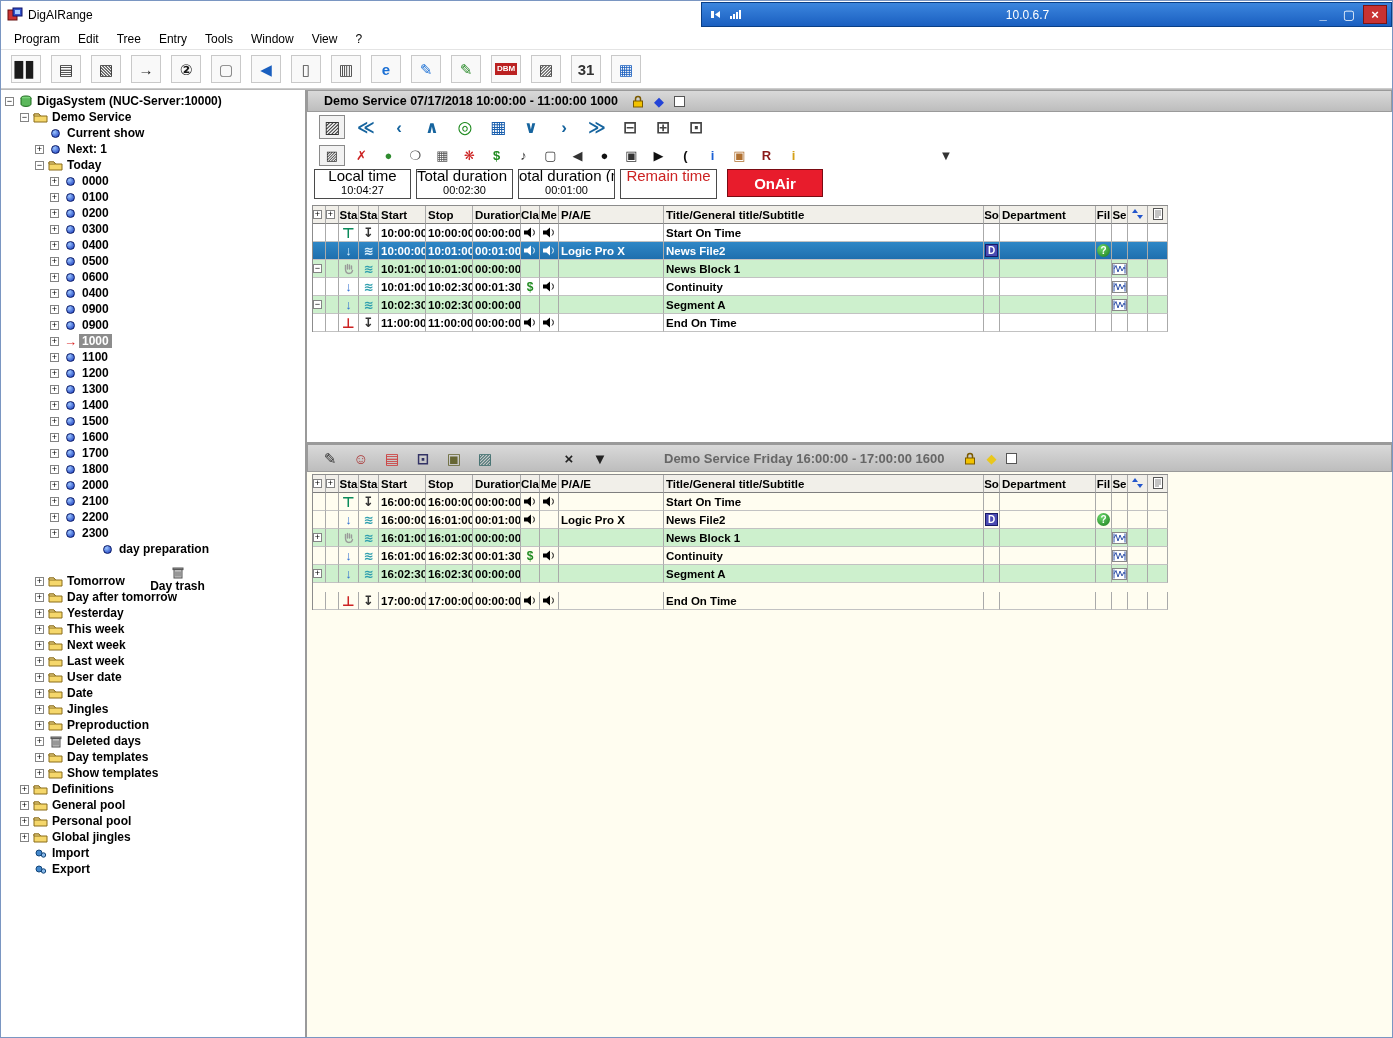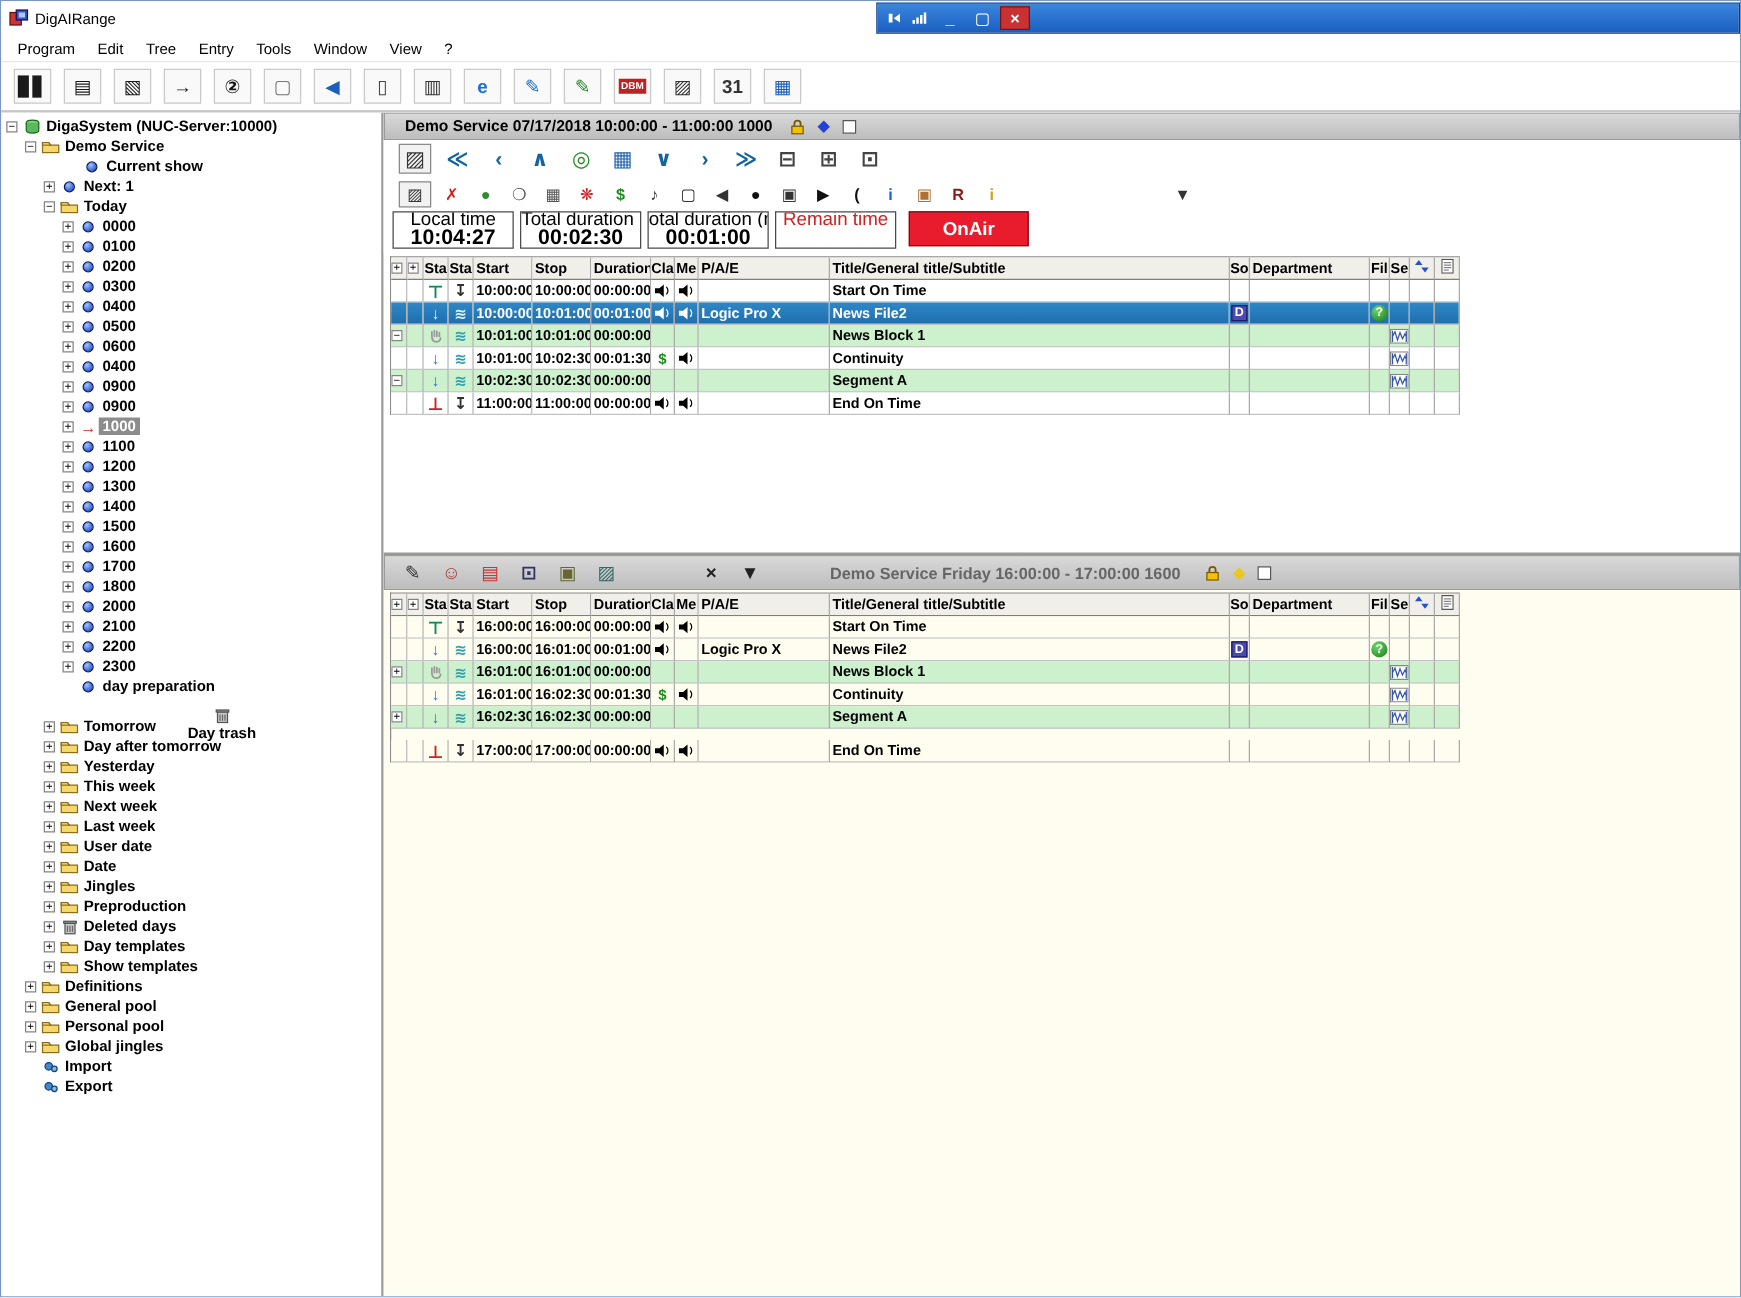--- a/index.html
+++ b/index.html
@@ -70,21 +70,21 @@
   .iconbar { height:27px; display:flex; align-items:center; gap:6px; padding-left:12px; background:#fff; }
   .tool-btn { min-width:21px; height:21px; display:flex; align-items:center; justify-content:center; font-size:13px; font-weight:bold; }
   .tool-btn .glyph{ line-height:1; }
   .tool-btn.right { margin-left:auto; margin-right:310px; }
 
   
   .timerbar { height:34px; display:flex; align-items:flex-start; padding-left:7px; background:#fff; }
   .timers { display:inline-flex; gap:5px; }
   .timer { width:97px; height:30px; border:1px solid #4a4a4a; background:#fff; text-align:center; overflow:hidden; }
   .timer .tl { font-size:15px; line-height:12px; height:12px; white-space:nowrap; overflow:hidden; }
-  .timer .tv { font-size:17px; font-weight:bold; line-height:16px; }
+  .timer .tv { font-size:11px; font-weight:normal; line-height:16px; }
   .timer.alert .tl { color:var(--remain-label); }
   .onair { width:96px; height:28px; margin-left:10px; background:var(--onair-bg); border:1px solid #7a0a12;
     color:#fff; font-weight:bold; font-size:15px; display:flex; align-items:center; justify-content:center; }
 
   
   .tablewrap { margin-left:5px; width:856px; border-left:1px solid #8c8c8c; border-top:1px solid #8c8c8c; margin-top:2px; }
   .trow { display:flex; height:18px; }
   .trow.gap { height:9px; }
   .tc { border-right:1px solid #aaaaaa; border-bottom:1px solid #c2c2c2; overflow:hidden; white-space:nowrap;
     font-weight:bold; font-size:11.5px; display:flex; align-items:center; padding:0 2px; background:#fff; }
@@ -155,20 +155,21 @@
             <rect x="1" y="2" width="3" height="7" fill="#fff"></rect>
             <polygon points="5,5.5 10,2 10,9" fill="#fff"></polygon>
           </svg>
       </span>
       <span class="r-ic sig">
           <i style="height:3px"></i>
           <i style="height:5px"></i>
           <i style="height:7px"></i>
           <i style="height:9px"></i>
         </span>
+      <span class="r-title">10.0.6.7</span>
       <span class="r-btn">_</span>
       <span class="r-btn">▢</span>
       <span class="r-btn close">×</span>
     </div>
   </div>
 
   <div class="menubar" id="menubar">
       <div class="menu-item">Program</div>
       <div class="menu-item">Edit</div>
       <div class="menu-item">Tree</div>
@@ -245,21 +246,21 @@
         <div class="tree-row" style="padding-left: 19px;">
           <span class="expander">−</span>
           <span class="ticon">
             <svg width="15" height="12">
               <path d="M1 3h5l1.5 2H14v6H1z" fill="#f5d76b" stroke="#8a6d1a"></path>
               <path d="M1 3h5l1.5 2H1z" fill="#fce79a" stroke="#8a6d1a"></path>
             </svg>
           </span>
           <span class="tlabel">Demo Service</span>
         </div>
-        <div class="tree-row" style="padding-left: 52px;">
+        <div class="tree-row" style="padding-left: 34px;">
           <span class="expander none"></span>
           <span class="ticon">
             <span class="dot"></span>
           </span>
           <span class="tlabel">Current show</span>
         </div>
         <div class="tree-row" style="padding-left: 34px;">
           <span class="expander">+</span>
           <span class="ticon">
             <span class="dot"></span>
@@ -430,21 +431,21 @@
           </span>
           <span class="tlabel">2200</span>
         </div>
         <div class="tree-row" style="padding-left: 49px;">
           <span class="expander">+</span>
           <span class="ticon">
             <span class="dot"></span>
           </span>
           <span class="tlabel">2300</span>
         </div>
-        <div class="tree-row" style="padding-left: 49px;">
+        <div class="tree-row" style="padding-left: 49px; margin-left: 37px;">
           <span class="expander none"></span>
           <span class="ticon">
             <span class="dot"></span>
           </span>
           <span class="tlabel">day preparation</span>
         </div>
         <div class="tree-row" style="padding-left: 49px; flex-direction: column;">
           <span class="expander none"></span>
           <span class="ticon">
             <svg width="12" height="13">

